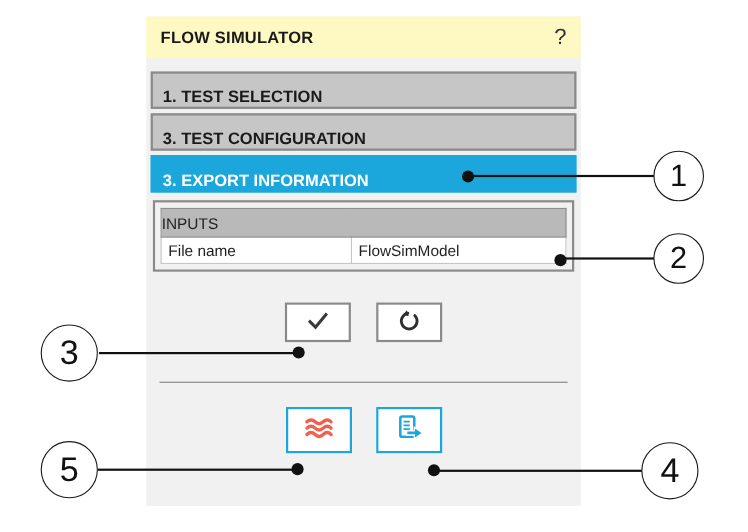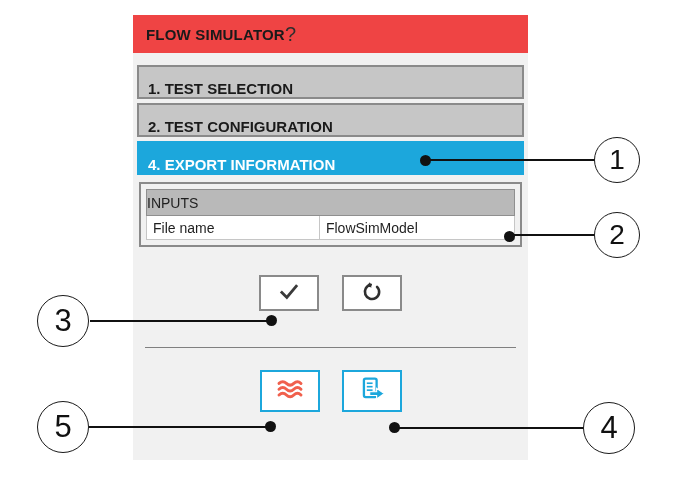--- a/index.html
+++ b/index.html
@@ -3,22 +3,22 @@
 <meta charset="utf-8">
 <style>
   * { margin: 0; padding: 0; box-sizing: border-box; }
   html, body { width: 680px; height: 484px; background: #ffffff; overflow: hidden;
                font-family: "Liberation Sans", sans-serif; }
   .page { position: relative; width: 680px; height: 484px; background: #ffffff; }
 
   
   .panel { position: absolute; left: 133px; top: 15px; width: 395px; height: 445px;
            background: #F1F1F1; }
-  .titlebar { height: 38px; background: #ef4444; display: flex; align-items: center;
-              justify-content: flex-start; padding: 0 13px; }
+  .titlebar { height: 38px; background: #fef9c3; display: flex; align-items: center;
+              justify-content: space-between; padding: 0 13px; }
   .titlebar .title { font-size: 15px; font-weight: bold; color: #1A1A1A; letter-spacing: .2px; }
   .titlebar .help { font-size: 20px; color: #2E2E2E; cursor: pointer; line-height: 1; }
 
   .sections { margin-top: 12px; padding: 0 4px; }
   .section { height: 34px; margin-bottom: 4px; background: #C6C6C6;
              border: 2px solid #8A8A8A; display: flex; align-items: flex-end;
              padding: 0 9px; font-size: 15px; font-weight: bold; color: #1A1A1A; }
   .section.active { background: #1CA7DC; border-color: #1CA7DC; color: #ffffff; }
 
   .table-wrap { margin: 7px 6px 0 6px; border: 2px solid #8A8A8A; background: #F1F1F1;
@@ -61,24 +61,24 @@
     <div class="titlebar">
       <span class="title">FLOW SIMULATOR</span>
       <span class="help">?</span>
     </div>
 
     <div class="sections">
       <div class="section">
         <span>1. TEST SELECTION</span>
       </div>
       <div class="section">
-        <span>2. TEST CONFIGURATION</span>
+        <span>3. TEST CONFIGURATION</span>
       </div>
       <div class="section active">
-        <span>4. EXPORT INFORMATION</span>
+        <span>3. EXPORT INFORMATION</span>
       </div>
     </div>
 
     <div class="table-wrap">
       <table class="inputs">
         <tbody>
             <tr>
           <th colspan="2">INPUTS</th>
         </tr>
         <tr class="r0">

